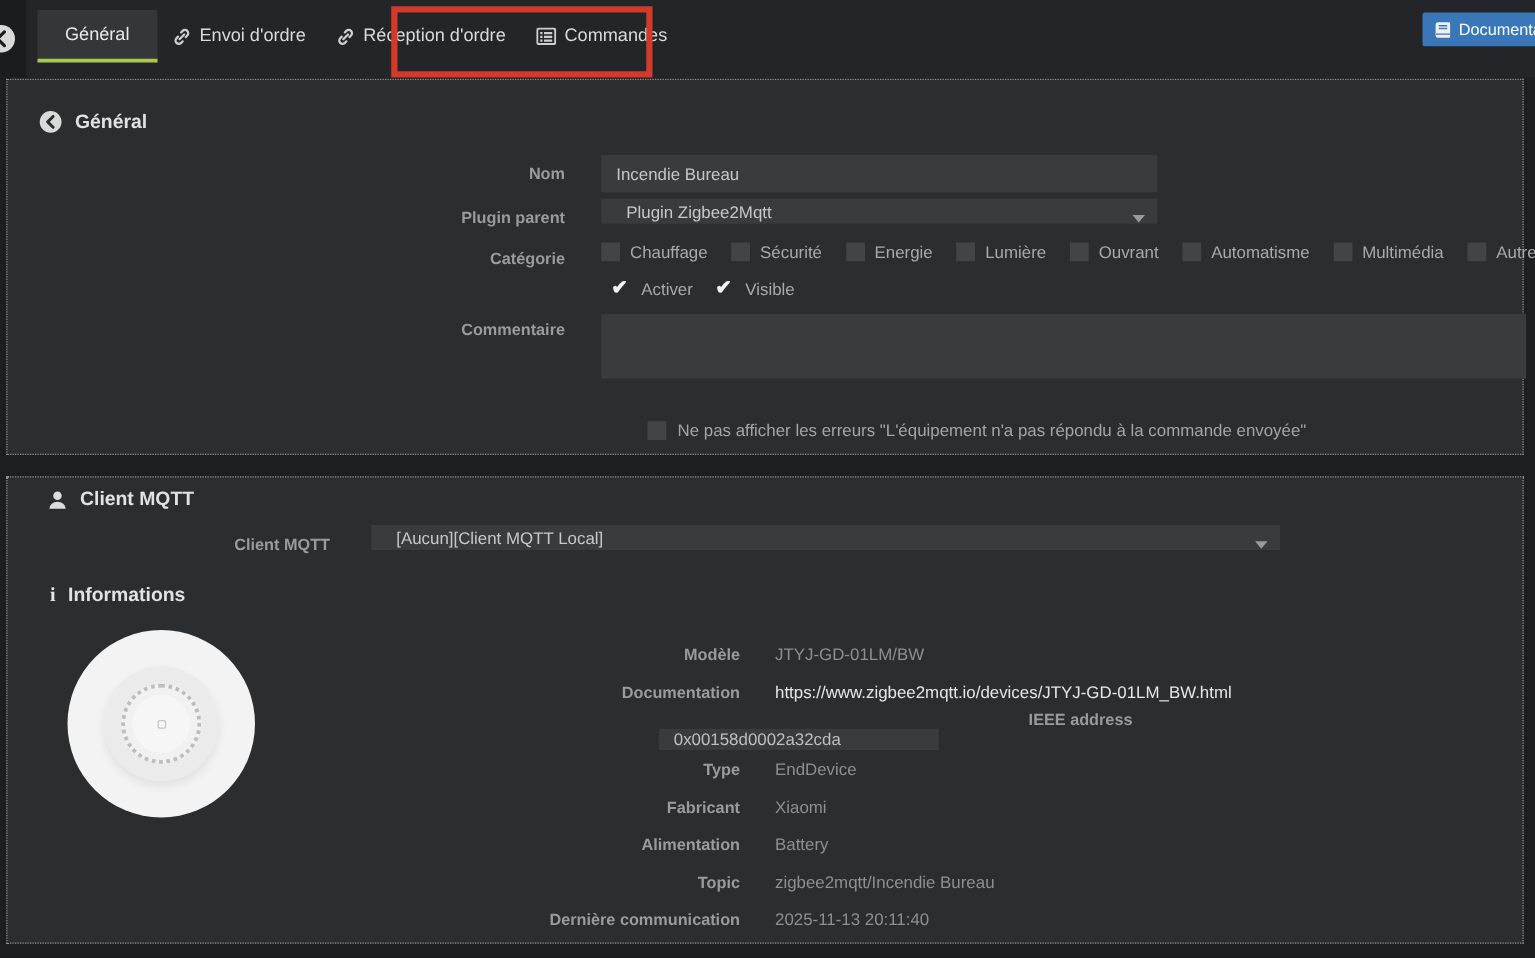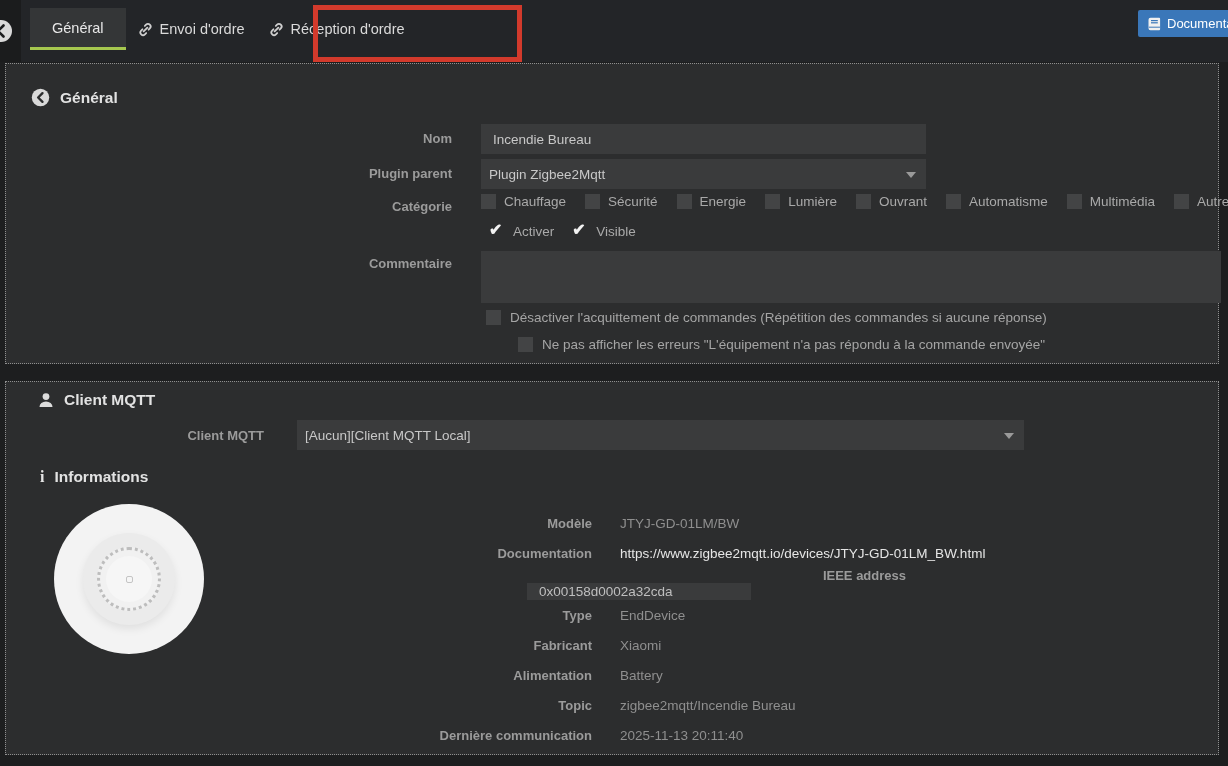--- a/index.html
+++ b/index.html
@@ -47,22 +47,22 @@
 
   .flabel { position:absolute; left:0; width:446px; text-align:right;
     font-size:13px; font-weight:bold; color:#9b9b9b; }
 
   .tinput {
     position:absolute; background:#3a3b3c; border:none; outline:none;
     color:#c8c8c8; font-size:13.5px; font-family:"Liberation Sans", sans-serif;
     padding:0 12px; height:30px;
   }
   .tselect {
-    position:absolute; background:#3a3b3c; height:30px; display:flex;
-    align-items:center; padding:0 8px; color:#c8c8c8; font-size:13.5px; cursor:pointer;
+    position:absolute; background:#3a3b3c; height:20px; display:flex;
+    align-items:center; padding:0 20px; color:#c8c8c8; font-size:13.5px; cursor:pointer;
   }
   .caret { position:absolute; right:10px; top:13px; width:0; height:0;
     border-left:5px solid transparent; border-right:5px solid transparent;
     border-top:6px solid #9a9a9a; }
   .tarea { position:absolute; background:#3a3b3c; border:none; outline:none; resize:none;
     font-family:"Liberation Sans", sans-serif; color:#c8c8c8; font-size:13.5px; padding:6px 10px; }
 
   .cbrow { position:absolute; display:flex; align-items:center; }
   .cb { display:flex; align-items:center; margin-right:19px; cursor:pointer; font-size:13.5px; color:#a9a9a9; }
   .cb .box { width:15px; height:15px; background:#434445; margin-right:8px; position:relative; flex:0 0 auto; }
@@ -131,20 +131,34 @@
           <svg width="15" height="15" viewBox="0 0 16 16">
             <g stroke="#cfcfcf" stroke-width="1.9" fill="none" stroke-linecap="round">
               <path d="M6 10 L10 6"></path>
               <path d="M7.3 4.2 L8.6 2.9 a2.8 2.8 0 0 1 4 4 L11.3 8.2"></path>
               <path d="M8.7 11.8 L7.4 13.1 a2.8 2.8 0 0 1 -4 -4 L4.7 7.8"></path>
             </g>
           </svg>
         </span>
         <span>Réception d'ordre</span>
       </div>
+      <div class="tab">
+        <span class="ic">
+          <svg width="16" height="14" viewBox="0 0 16 14">
+            <rect x="0.8" y="0.8" width="14.4" height="12.4" rx="1.5" fill="none" stroke="#cfcfcf" stroke-width="1.6"></rect>
+            <rect x="3.2" y="3.6" width="1.8" height="1.8" fill="#cfcfcf"></rect>
+            <rect x="6.2" y="3.6" width="6.6" height="1.8" fill="#cfcfcf"></rect>
+            <rect x="3.2" y="6.6" width="1.8" height="1.8" fill="#cfcfcf"></rect>
+            <rect x="6.2" y="6.6" width="6.6" height="1.8" fill="#cfcfcf"></rect>
+            <rect x="3.2" y="9.6" width="1.8" height="1.8" fill="#cfcfcf"></rect>
+            <rect x="6.2" y="9.6" width="6.6" height="1.8" fill="#cfcfcf"></rect>
+          </svg>
+        </span>
+        <span>Commandes</span>
+      </div>
     </div>
 
     <div class="doc-btn">
       <span class="ic">
         <svg width="13" height="14" viewBox="0 0 13 14">
           <path d="M2.5 0.8 h8.6 a1 1 0 0 1 1 1 v10.4 a1 1 0 0 1 -1 1 h-8.6 a2 2 0 0 1 -2 -2 v-8.4 a2 2 0 0 1 2 -2 z" fill="#f0f0f0"></path>
           <rect x="3" y="3" width="6.8" height="1.2" fill="#3a77b9"></rect>
           <rect x="3" y="5.2" width="6.8" height="1.2" fill="#3a77b9"></rect>
           <path d="M0.8 10.2 h11.3" stroke="#3a77b9" stroke-width="1"></path>
         </svg>
@@ -218,24 +232,20 @@
         </label>
       <label class="cb checked">
           <span class="box"></span>
           <span>Visible</span>
         </label>
     </div>
 
     <div class="flabel" style="top: 192px;">Commentaire</div>
     <textarea class="tarea" style="left: 475px; width: 740px; height: 52px; top: 187px;" value=""></textarea>
 
-    <div class="optrow" style="top:246px;">
-      <span class="box"></span>
-      <span>Désactiver l'acquittement de commandes (Répétition des commandes si aucune réponse)</span>
-    </div>
     <div class="optrow" style="top:273px;padding-left:32px;">
       <span class="box"></span>
       <span>Ne pas afficher les erreurs "L'équipement n'a pas répondu à la commande envoyée"</span>
     </div>
   </div>
 
   <div class="panel panel2">
     <div class="sec-header" style="left:32px; top:9px;">
       <span class="ic">
         <svg width="16" height="16" viewBox="0 0 16 16">

